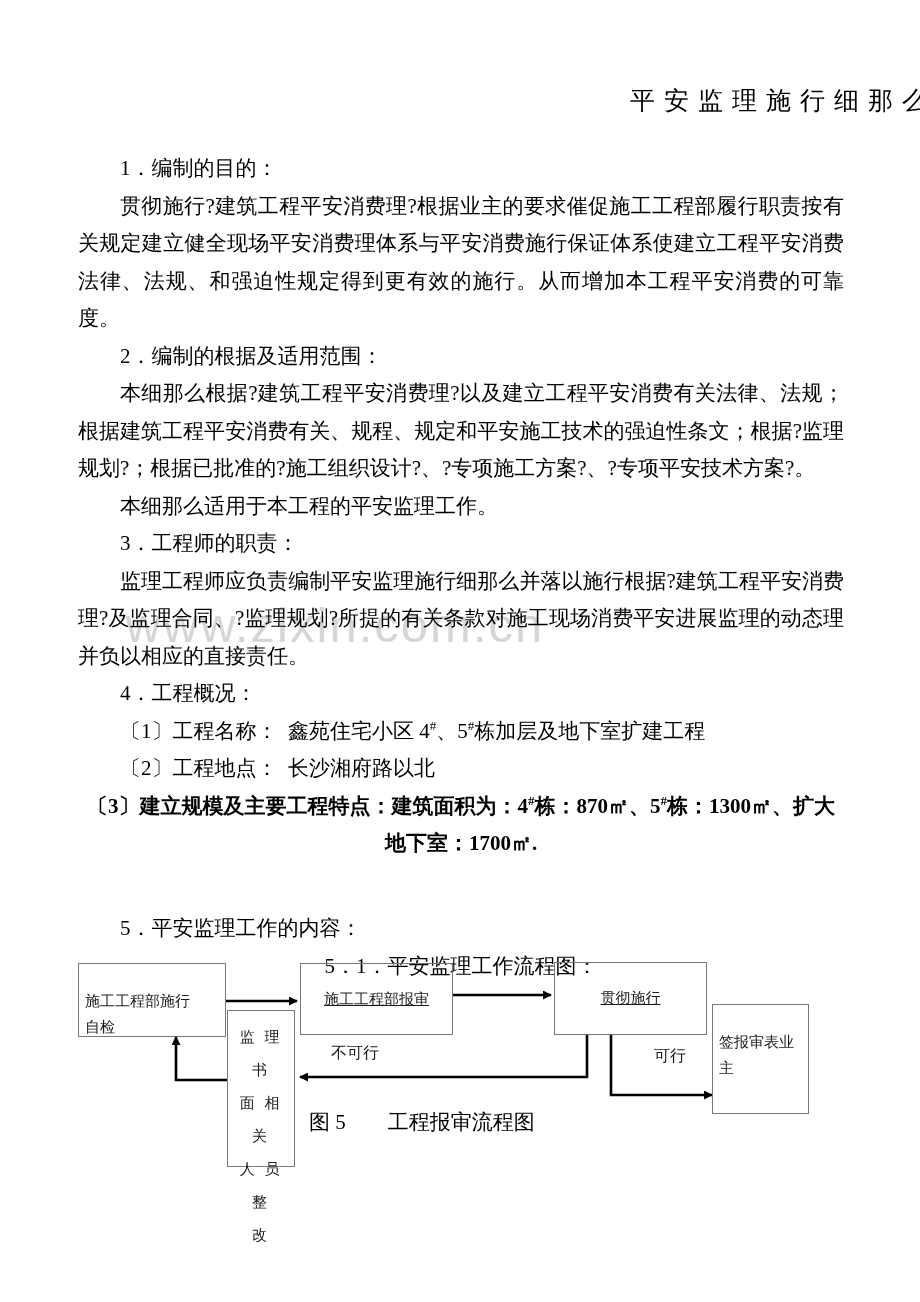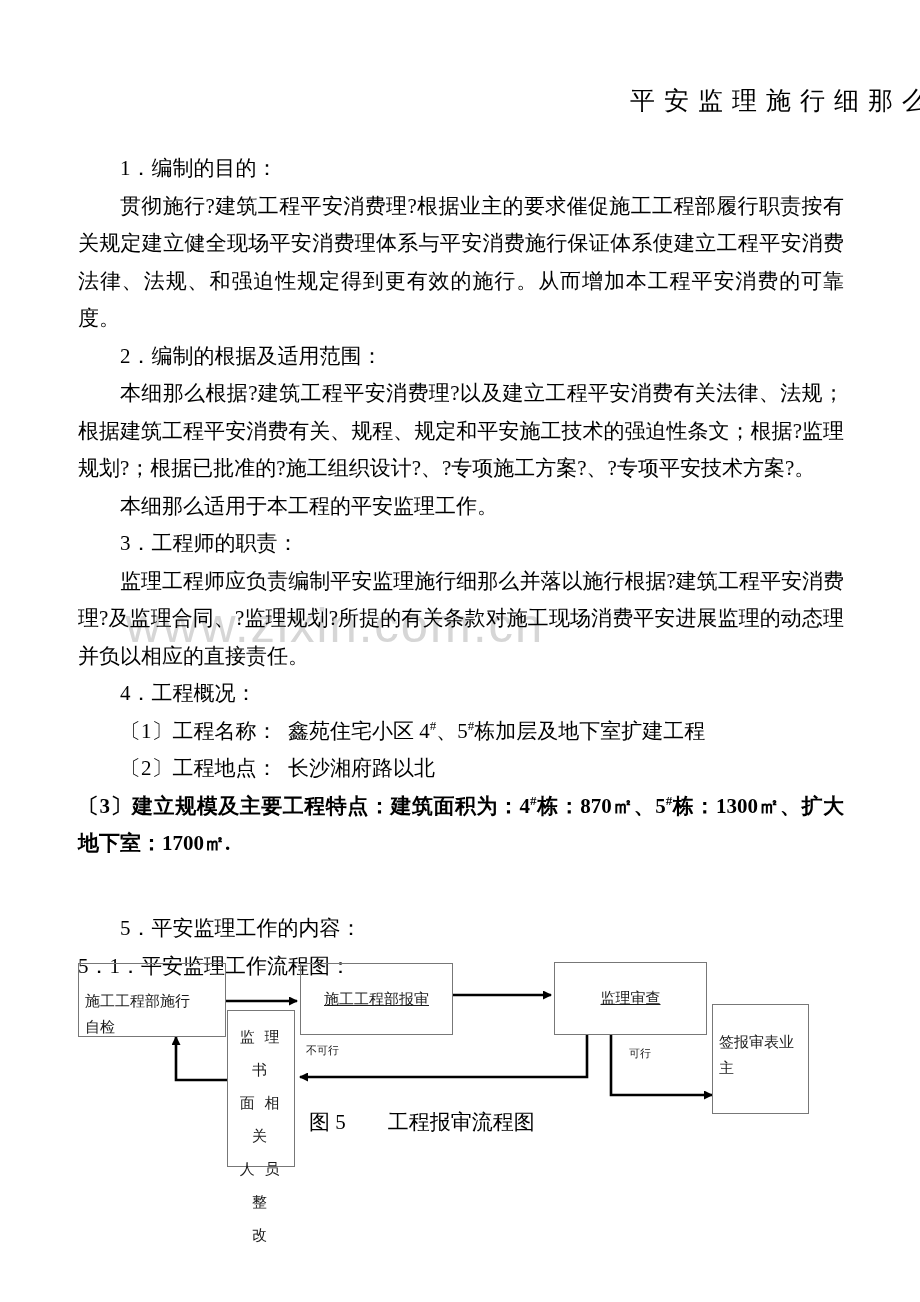--- a/index.html
+++ b/index.html
@@ -64,21 +64,21 @@
     font-size: 21px;
     line-height: 37.5px;
     text-align: justify;
     text-justify: inter-ideograph;
   }
 
   p {
     margin: 0;
   }
   p.ind2 { text-indent: 2em; }
-  p.ind0 { text-indent: 0; }
+  p.ind0 { text-indent: 0; text-align: center; }
   .b { font-weight: bold; }
   sup.hashmark {
     font-size: 0.62em;
     vertical-align: super;
     line-height: 0;
   }
 
   .sec5 {
     position: absolute;
     left: 78px;
@@ -119,24 +119,25 @@
   .vboxtext {
     display: block;
     text-align: center;
     line-height: 33px;
     letter-spacing: 3px;
     padding-top: 10px;
   }
 
   .flabel {
     position: absolute;
-    font-size: 11px;
+    font-size: 16px;
     font-family: "Liberation Serif", "DejaVu Serif", serif;
     color: #1a1a1a;
     white-space: nowrap;
+    margin-left: 25px;
   }
 
   .caption {
     position: absolute;
     font-size: 21px;
     font-family: "Liberation Serif", "DejaVu Serif", serif;
     color: #000000;
     white-space: nowrap;
   }
 
@@ -205,21 +206,21 @@
       <span class="vboxtext" style="padding-top:0">面 相 关</span>
       <span class="vboxtext" style="padding-top:0">人 员 整</span>
       <span class="vboxtext" style="padding-top:0">改</span>
     </div>
 
     <div class="fbox center-mid" style="left:300px; top:963px; width:153px; height:72px;">
       <span>施工工程部报审</span>
     </div>
 
     <div class="fbox center-mid" style="left:554px; top:962px; width:153px; height:73px;">
-      <span>监理审查</span>
+      <span>贯彻施行</span>
     </div>
 
     <div class="fbox top-left" style="left:712px; top:1004px; width:97px; height:110px;">
       <span class="ftxt">签报审表业主</span>
     </div>
 
     <div class="flabel" style="left:306px; top:1043px;">不可行</div>
     <div class="flabel" style="left:629px; top:1046px;">可行</div>
 
     <div class="caption" style="left:309px; top:1108px;">图 5　　工程报审流程图</div>

